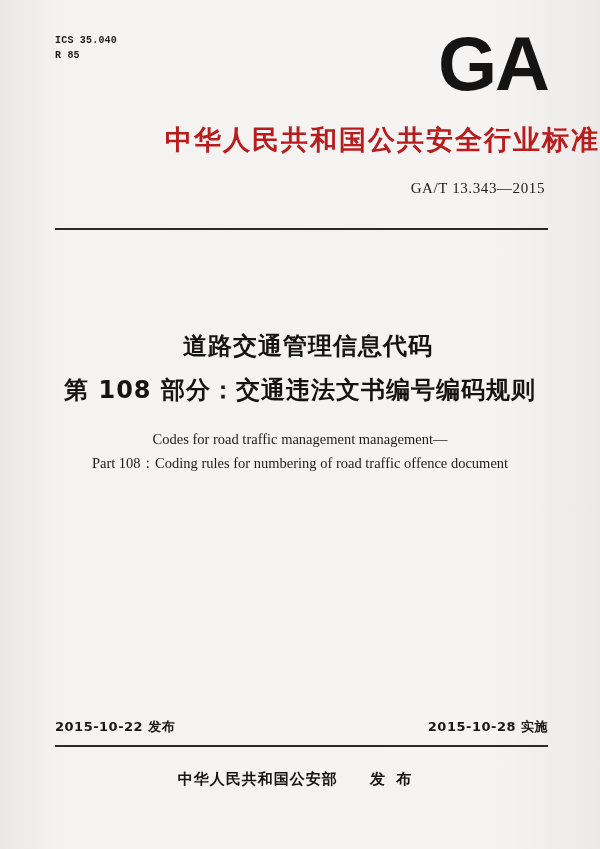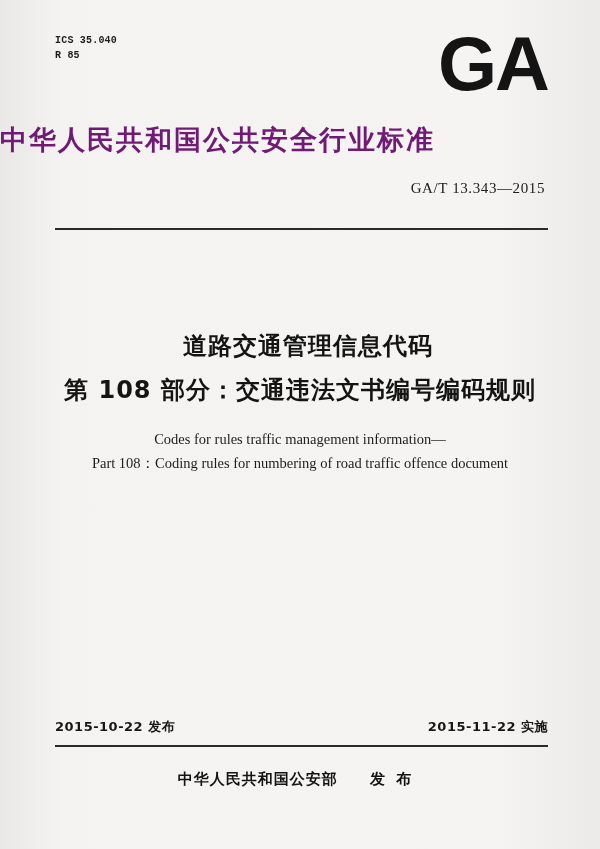--- a/index.html
+++ b/index.html
@@ -57,26 +57,26 @@
     font-size: 76px;
     line-height: 1;
     letter-spacing: -2px;
     color: #141414;
   }
 
   .national-title {
     position: absolute;
     left: 0; right: 0;
     top: 122px;
-    text-align: left;
+    text-align: right;
     font-family: Liberation Sans, sans-serif;
     font-weight: bold;
     font-size: 27px;
     letter-spacing: 2px;
-    color: #701a75;
+    color: #b91c1c;
   }
 
   .std-number {
     position: absolute;
     right: 55px;
     top: 180px;
     font-family: "Liberation Serif", serif;
     font-size: 15px;
     letter-spacing: 0.6px;
     color: #202020;
@@ -184,27 +184,27 @@
     <div class="std-number">GA/T 13.343—2015</div>
 
     <div class="rule-top"></div>
 
     <div class="main-title">
       <div class="line1">道路交通管理信息代码</div>
       <div class="line2">第 108 部分：交通违法文书编号编码规则</div>
     </div>
 
     <div class="en-title">
-      <div>Codes for rules traffic management information—</div>
+      <div>Codes for road traffic management management—</div>
       <div>Part 108：Coding rules for numbering of road traffic offence document</div>
     </div>
 
     <div class="issue-row">
       <div>2015-10-22 发布</div>
-      <div>2015-11-22 实施</div>
+      <div>2015-10-28 实施</div>
     </div>
 
     <div class="rule-bottom"></div>
 
     <div class="publisher">
       <span>中华人民共和国公安部</span>
       <span class="pub-word">发 布</span>
     </div>
 
   </div>

